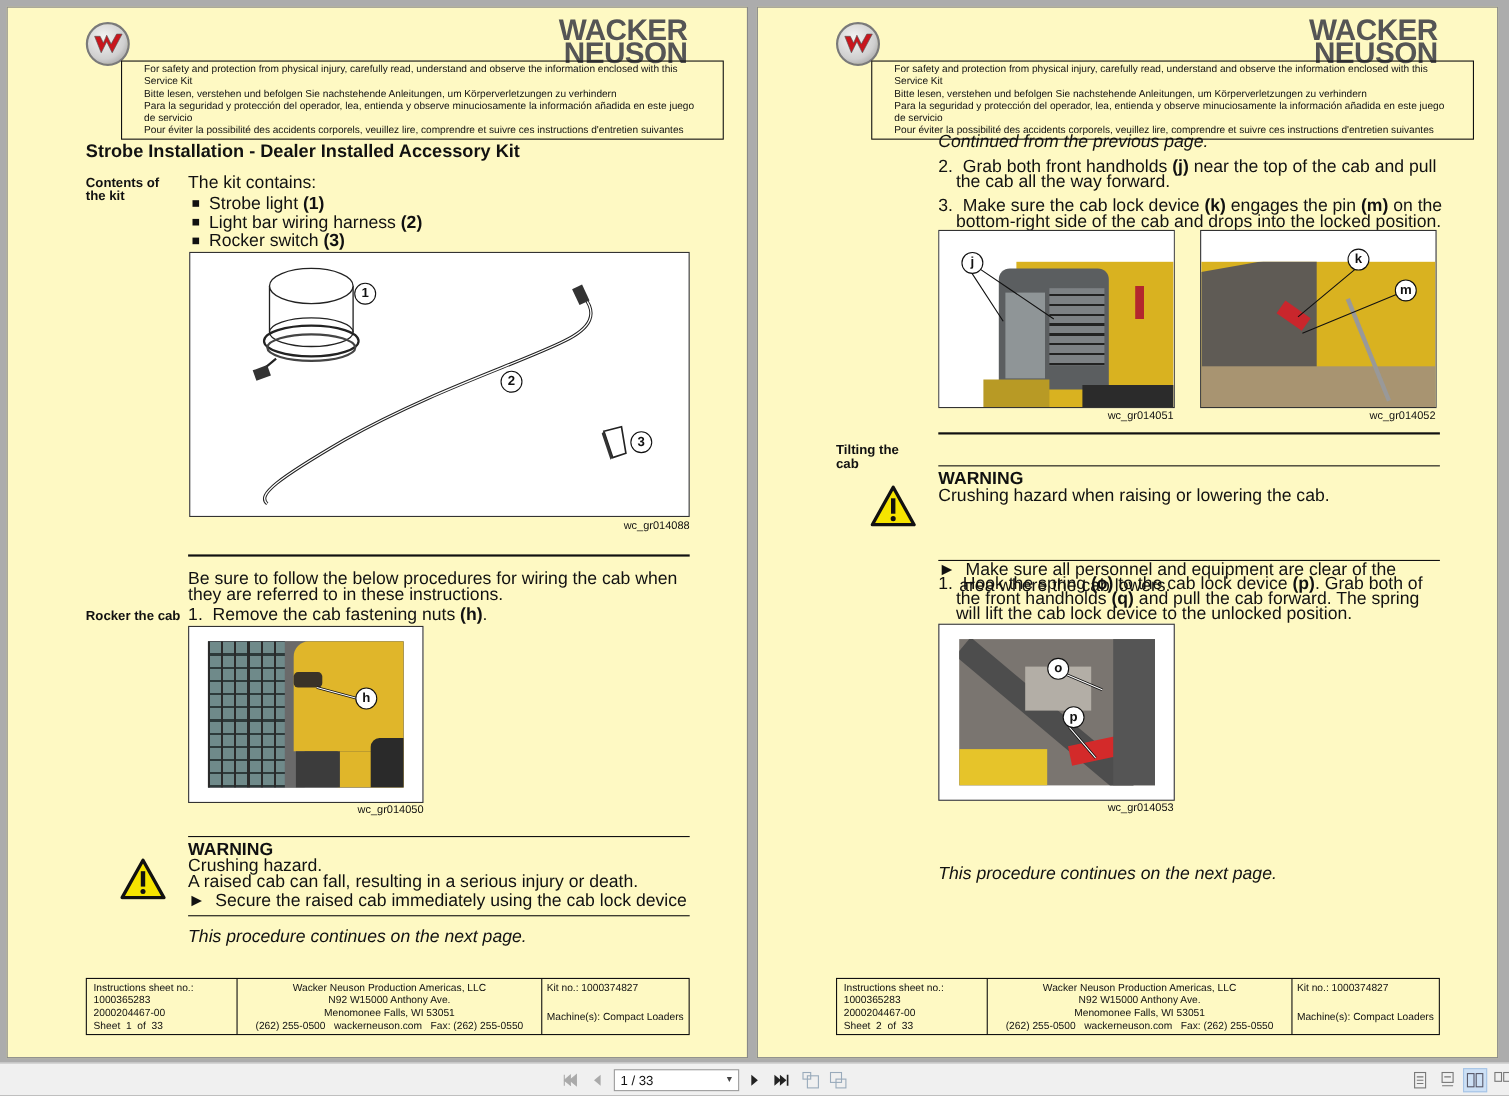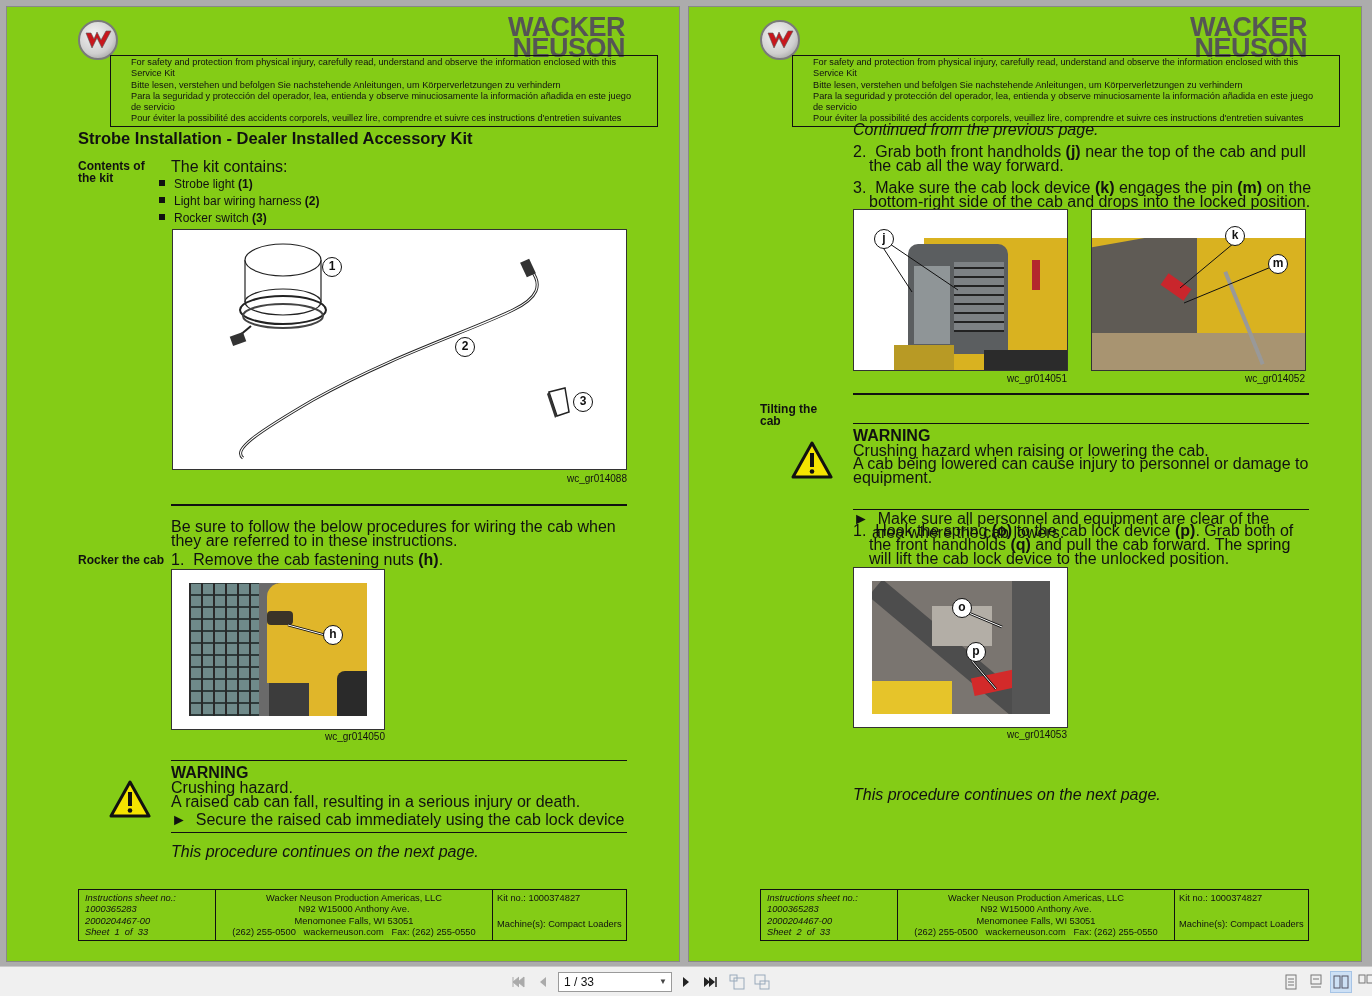--- a/index.html
+++ b/index.html
@@ -1,47 +1,47 @@
 <!DOCTYPE html>
 <html><head>
 <meta charset="utf-8">
 <style>
   * { box-sizing: border-box; margin: 0; padding: 0; }
   html, body { width: 1372px; height: 996px; overflow: hidden; }
   body { background: #a9a9a9; font-family: "Liberation Sans", sans-serif; color: #111; position: relative; }
   .viewer { position: absolute; left: 0; top: 0; width: 1372px; height: 966px; background: #acacac; }
-  .page { position: absolute; top: 6px; width: 674px; height: 956px; background: #84cc16; border: 1px solid #888; overflow: hidden; }
+  .page { position: absolute; top: 6px; width: 674px; height: 956px; background: #fef9c3; border: 1px solid #888; overflow: hidden; }
   .page.p1 { left: 6px; }
   .page.p2 { left: 688px; }
 
   .logo-circle { position: absolute; left: 71px; top: 13px; width: 40px; height: 40px; border-radius: 50%;
     background: radial-gradient(circle at 40% 35%, #f4f4f4 0%, #cfcfcf 60%, #8a8a8a 100%); border: 2px solid #7a7a7a; }
   .logo-circle svg { position: absolute; left: 5px; top: 8px; }
   .brand { position: absolute; right: 54px; top: 10px; text-align: right; font-family: "Liberation Sans", sans-serif; font-weight: bold;
     color: #555; font-size: 27px; line-height: 21px; letter-spacing: -0.5px; }
   .safety { position: absolute; left: 71px; top: 48px; width: 548px; border: 1px solid #111; padding: 1px 20px; font-size: 9.2px; line-height: 11.3px; color: #111; margin-left: 32px; }
 
   .title { position: absolute; left: 71px; top: 122px; font-size: 16.5px; font-weight: bold; }
   .side-label { position: absolute; left: 71px; font-size: 12px; font-weight: bold; line-height: 12px; }
   .body-text { position: absolute; font-size: 16px; line-height: 14px; }
-  .bul { position: absolute; left: 152px; font-size: 12px; }
+  .bul { position: absolute; left: 168px; font-size: 16px; }
   .bul .sq { display: inline-block; width: 6px; height: 6px; background: #111; margin-right: 9px; vertical-align: 2px; }
   b { font-weight: bold; }
   .fig { position: absolute; border: 1px solid #333; background: #fff; }
   .cap { position: absolute; font-size: 10px; text-align: right; }
   .rule { position: absolute; background: #111; }
   .italic { font-style: italic; }
   .warn-icon { position: absolute; }
   .callout { position: absolute; width: 20px; height: 20px; border-radius: 50%; border: 1.5px solid #111; background: #fff;
     font-size: 12px; font-weight: bold; text-align: center; line-height: 17px; }
 
   .photo { position: absolute; overflow: hidden; }
 
   .footer { position: absolute; left: 71px; top: 882px; width: 549px; height: 52px; border: 1px solid #111; display: flex; font-size: 9.3px; line-height: 11.3px; }
-  .footer .c1 { width: 137px; border-right: 1px solid #111; padding: 3px 6px; font-style: italic; }
+  .footer .c1 { width: 137px; border-right: 1px solid #111; padding: 3px 6px; }
   .footer .c2 { width: 277px; border-right: 1px solid #111; padding: 3px 4px; text-align: center; }
   .footer .c3 { flex: 1; padding: 3px 4px; }
 
   .toolbar { position: absolute; left: 0; top: 966px; width: 1372px; height: 30px; background: #f0f0f0; border-top: 1px solid #c8c8c8; }
   .tb-btn { position: absolute; top: 6px; width: 18px; height: 18px; display: flex; align-items: center; justify-content: center; }
   .page-box { position: absolute; left: 558px; top: 5px; width: 114px; height: 20px; background: #fff; border: 1px solid #9a9a9a; font-size: 12px; line-height: 18px; padding-left: 5px; color: #111; }
   .page-box .dd { position: absolute; right: 4px; top: 0; font-size: 8px; color: #444; }
   .view-btn { position: absolute; top: 4px; width: 22px; height: 22px; display: flex; align-items: center; justify-content: center; }
   .view-btn.active { background: #cde0f5; border: 1px solid #a6c4e6; }
 </style>
@@ -220,21 +220,20 @@
     <div class="side-label" style="top:396px; width:80px;">Tilting the cab</div>
 
     <div class="rule" style="left:164px; top:416px; width:456px; height:1px;"></div>
     <svg class="warn-icon" style="left:102px; top:434px;" width="42" height="38" viewBox="0 0 42 38">
       <path d="M21 2 L40 36 L2 36 Z" fill="#f5e400" stroke="#111" stroke-width="3" stroke-linejoin="round"></path>
       <rect x="19" y="12" width="4" height="14" fill="#111"></rect>
         <circle cx="21" cy="30.5" r="2.3" fill="#111"></circle>
     </svg>
     <div class="body-text" style="left:164px; top:422px; font-weight:bold;">WARNING</div>
     <div class="body-text" style="left:164px; top:437px;">Crushing hazard when raising or lowering the cab.</div>
-    <div class="body-text" style="left:164px; top:450px;">A cab being lowered can cause injury to personnel or damage to equipment.</div>
     <div class="body-text" style="left:164px; top:468px; width:450px; padding-left:19px; text-indent:-19px;margin-top:37px;"><span>►</span>&nbsp;&nbsp;<span>Make sure all personnel and equipment are clear of the area where the cab lowers.</span></div>
     <div class="rule" style="left:164px; top:502px; width:456px; height:1px;"></div>
 
     <div class="body-text" style="left:164px; top:517px; width:460px; padding-left:16px; text-indent:-16px;">
       <span>1.</span>&nbsp;&nbsp;<span>Hook the spring </span><b>(o)</b><span> to the cab lock device </span><b>(p)</b><span>. Grab both of the front handholds </span><b>(q)</b><span> and pull the cab forward. The spring will lift the cab lock device to the unlocked position.</span>
     </div>
 
     <div class="fig" style="left:164px; top:560px; width:215px; height:161px;">
       <div class="photo" style="left:18px; top:13px; width:178px; height:133px; background:#7a7570;">
         <div style="position:absolute; left:0; top:100px; width:80px; height:33px; background:#e6c42a;"></div>

